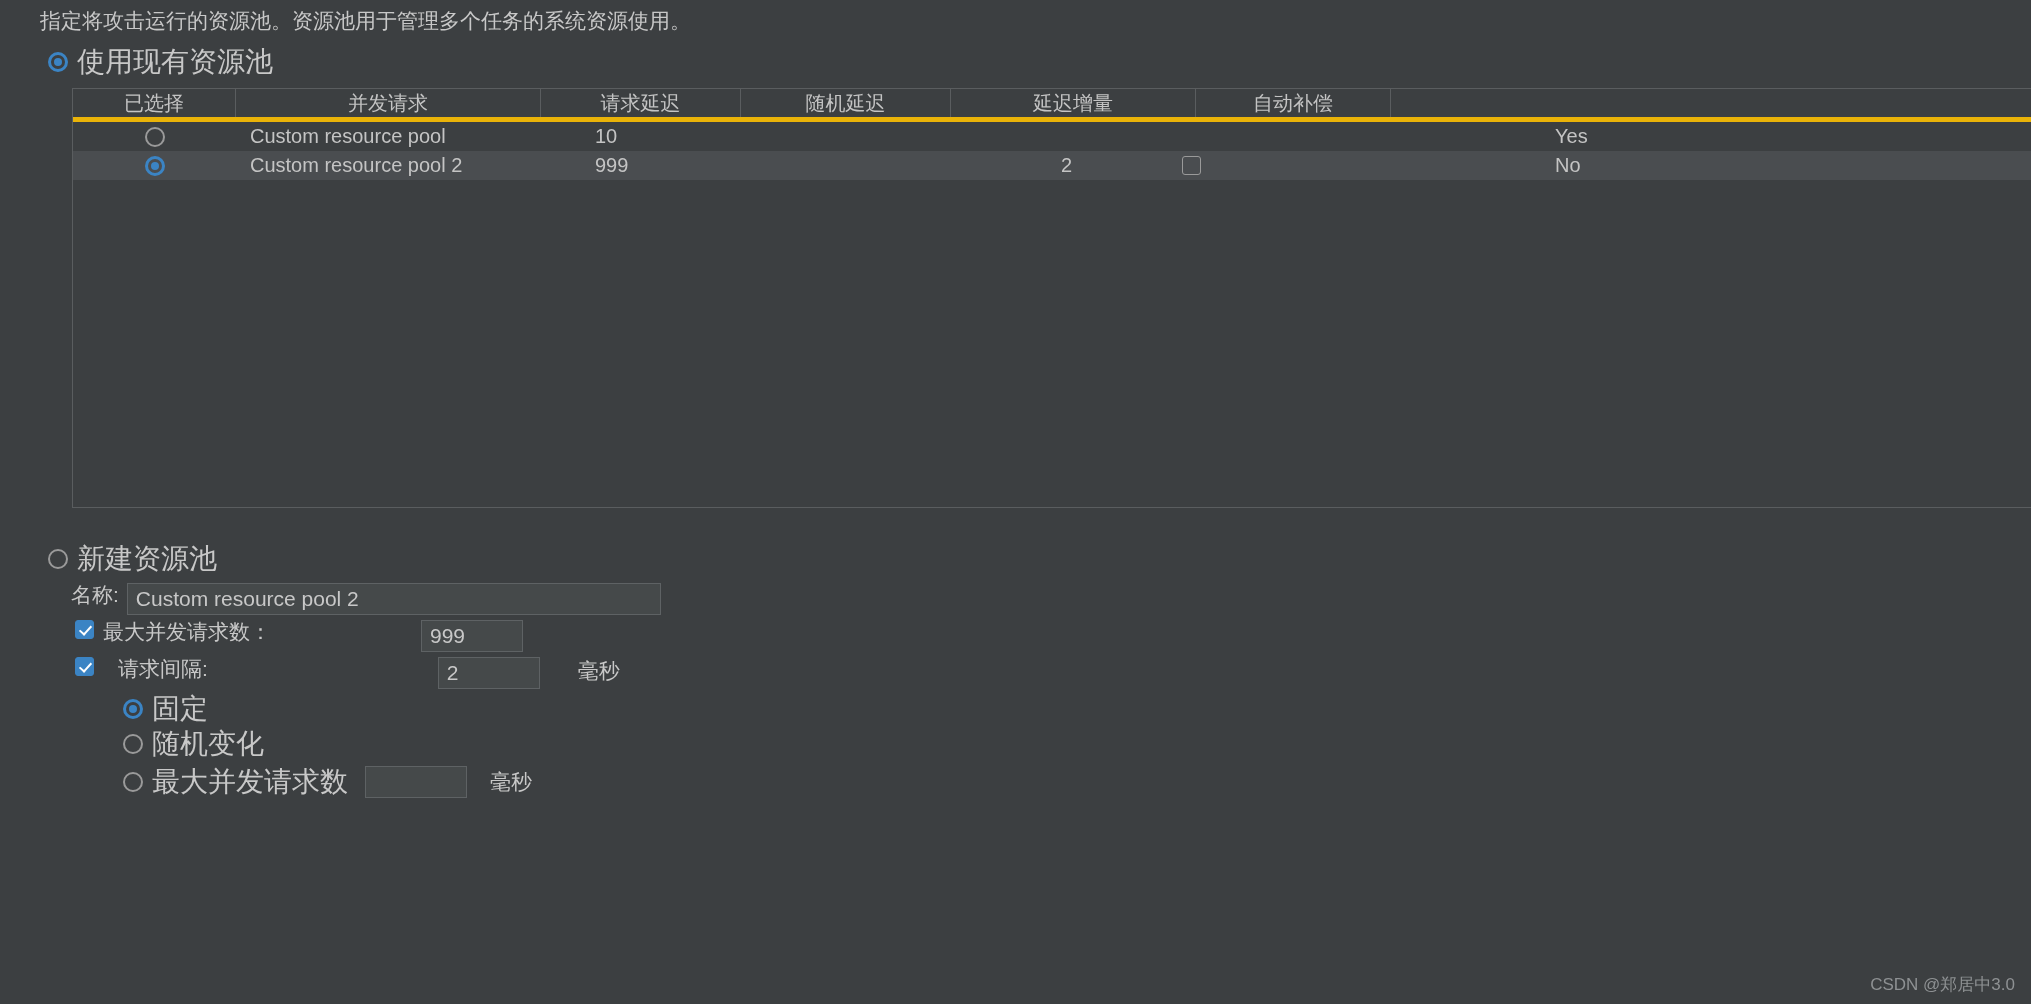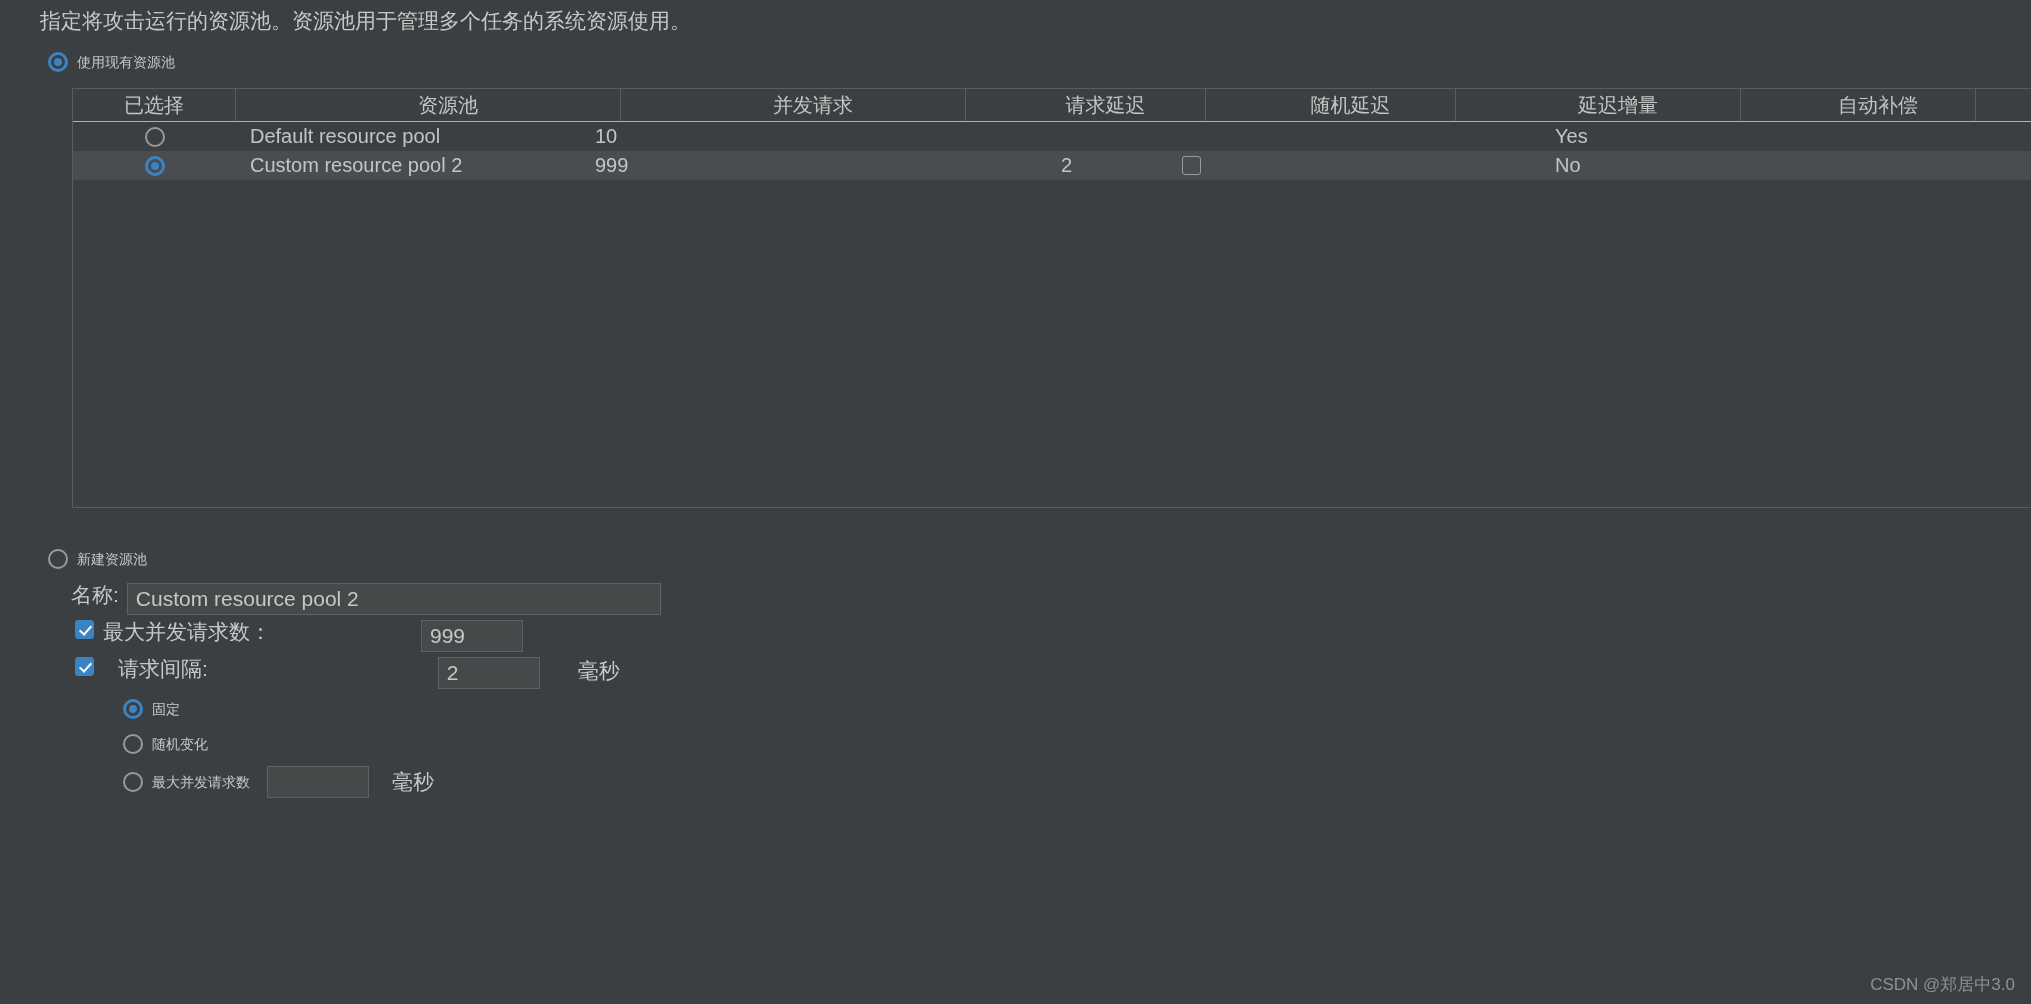--- a/index.html
+++ b/index.html
@@ -84,21 +84,21 @@
 
   
   .opt-row {
     display: flex;
     align-items: center;
     gap: 9px;
     position: absolute;
     white-space: nowrap;
   }
   .opt-row .opt-label {
-    font-size: 14px;
+    font-size: 28px;
     color: #c8c8c8;
     line-height: 24px;
   }
 
   #row-existing-pool { left: 48px; top: 50px; }
   #row-new-pool      { left: 48px; top: 547px; }
   #row-fixed         { left: 123px; top: 697px; }
   #row-random        { left: 123px; top: 732px; }
   #row-incremental   { left: 123px; top: 766px; }
 
@@ -110,23 +110,22 @@
     width: 1959px;
     height: 420px;
     border: 1px solid #5a5d5f;
     border-right: none;
     box-sizing: border-box;
     background: #3c3f41;
   }
   .tbl-header {
     display: flex;
     height: 33px;
-    border-bottom: 1px solid #eab308;
-    box-sizing: border-box;
-    gap: 40px;
+    border-bottom: 5px solid #eab308;
+    box-sizing: border-box;
   }
   .th {
     font-size: 20px;
     color: #c4c4c4;
     display: flex;
     align-items: center;
     justify-content: center;
     border-right: 1px solid #5a5d5f;
     box-sizing: border-box;
     overflow: hidden;
@@ -227,34 +226,33 @@
 
 <div class="opt-row" id="row-existing-pool">
   <span class="radio on"></span>
   <span class="opt-label">使用现有资源池</span>
 </div>
 
 <div class="table-wrap">
 
   <div class="tbl-header">
     <div class="th c0">已选择</div>
-    <div class="th c1">资源池</div>
     <div class="th c2">并发请求</div>
     <div class="th c3">请求延迟</div>
     <div class="th c4">随机延迟</div>
     <div class="th c5">延迟增量</div>
     <div class="th c6">自动补偿</div>
     <div class="th c7"></div>
   </div>
 
   <div class="tbl-row">
     <div class="td c0 center">
       <span class="radio"></span>
     </div>
-    <div class="td c1">Default resource pool</div>
+    <div class="td c1">Custom resource pool</div>
     <div class="td c2">10</div>
     <div class="td c3 right"></div>
     <div class="td c4 center"></div>
     <div class="td c5"></div>
     <div class="td c6">Yes</div>
     <div class="td c7"></div>
   </div>
 
   <div class="tbl-row selected">
     <div class="td c0 center">

